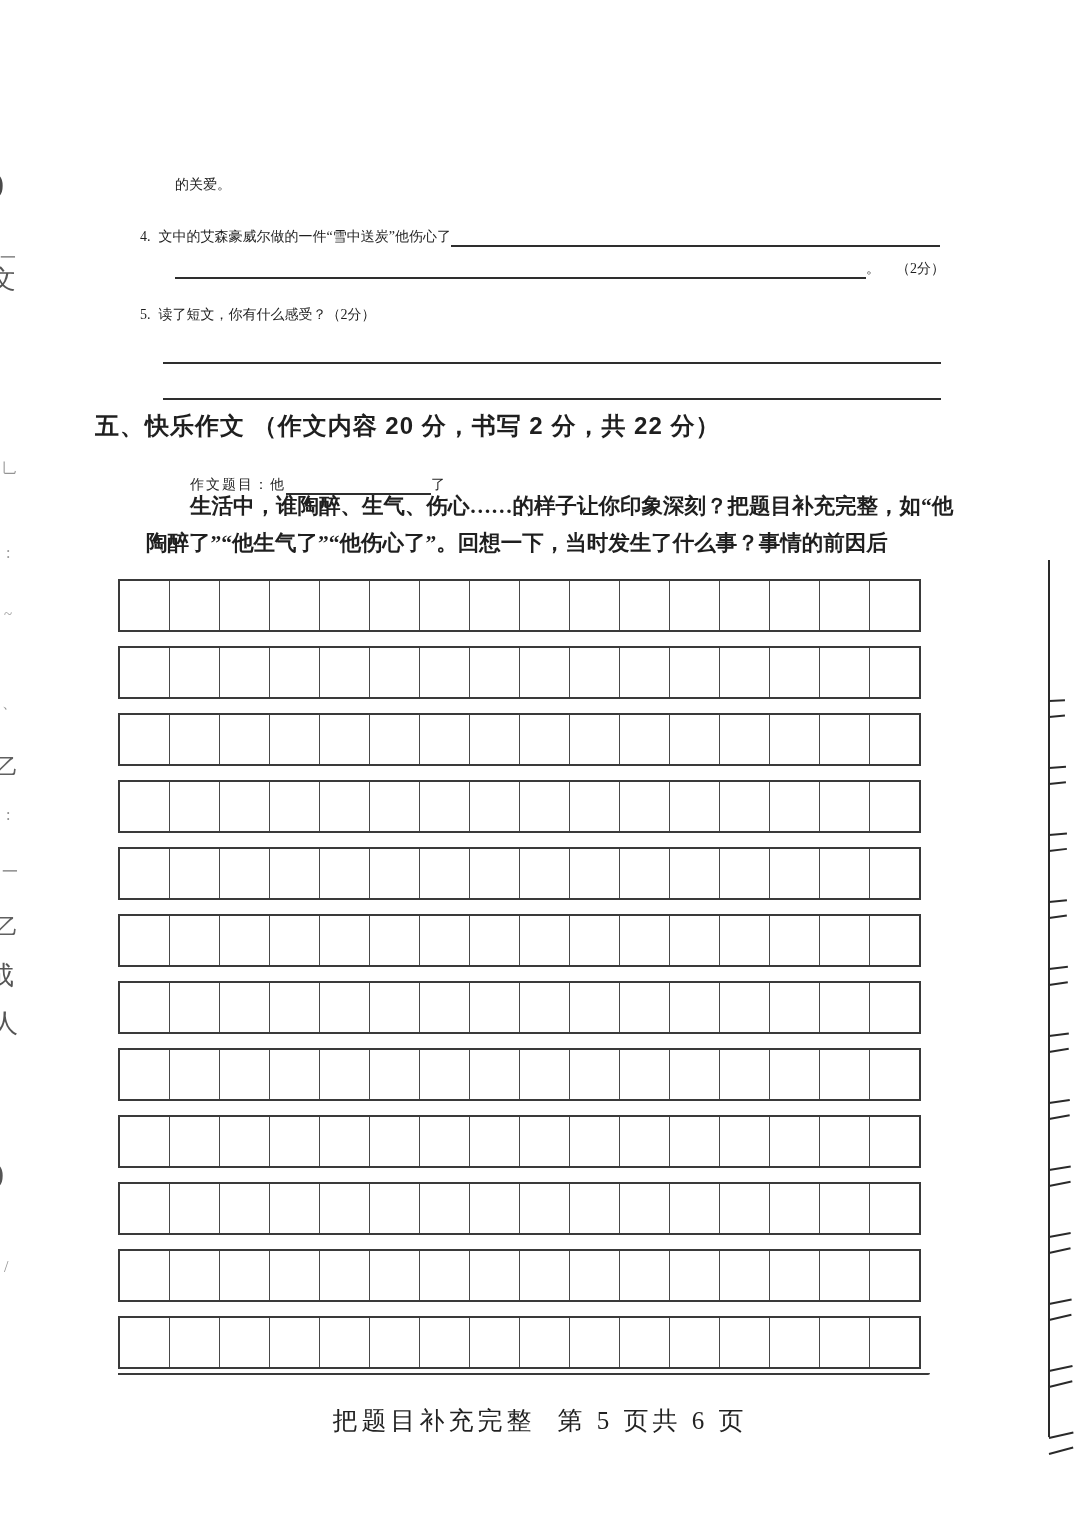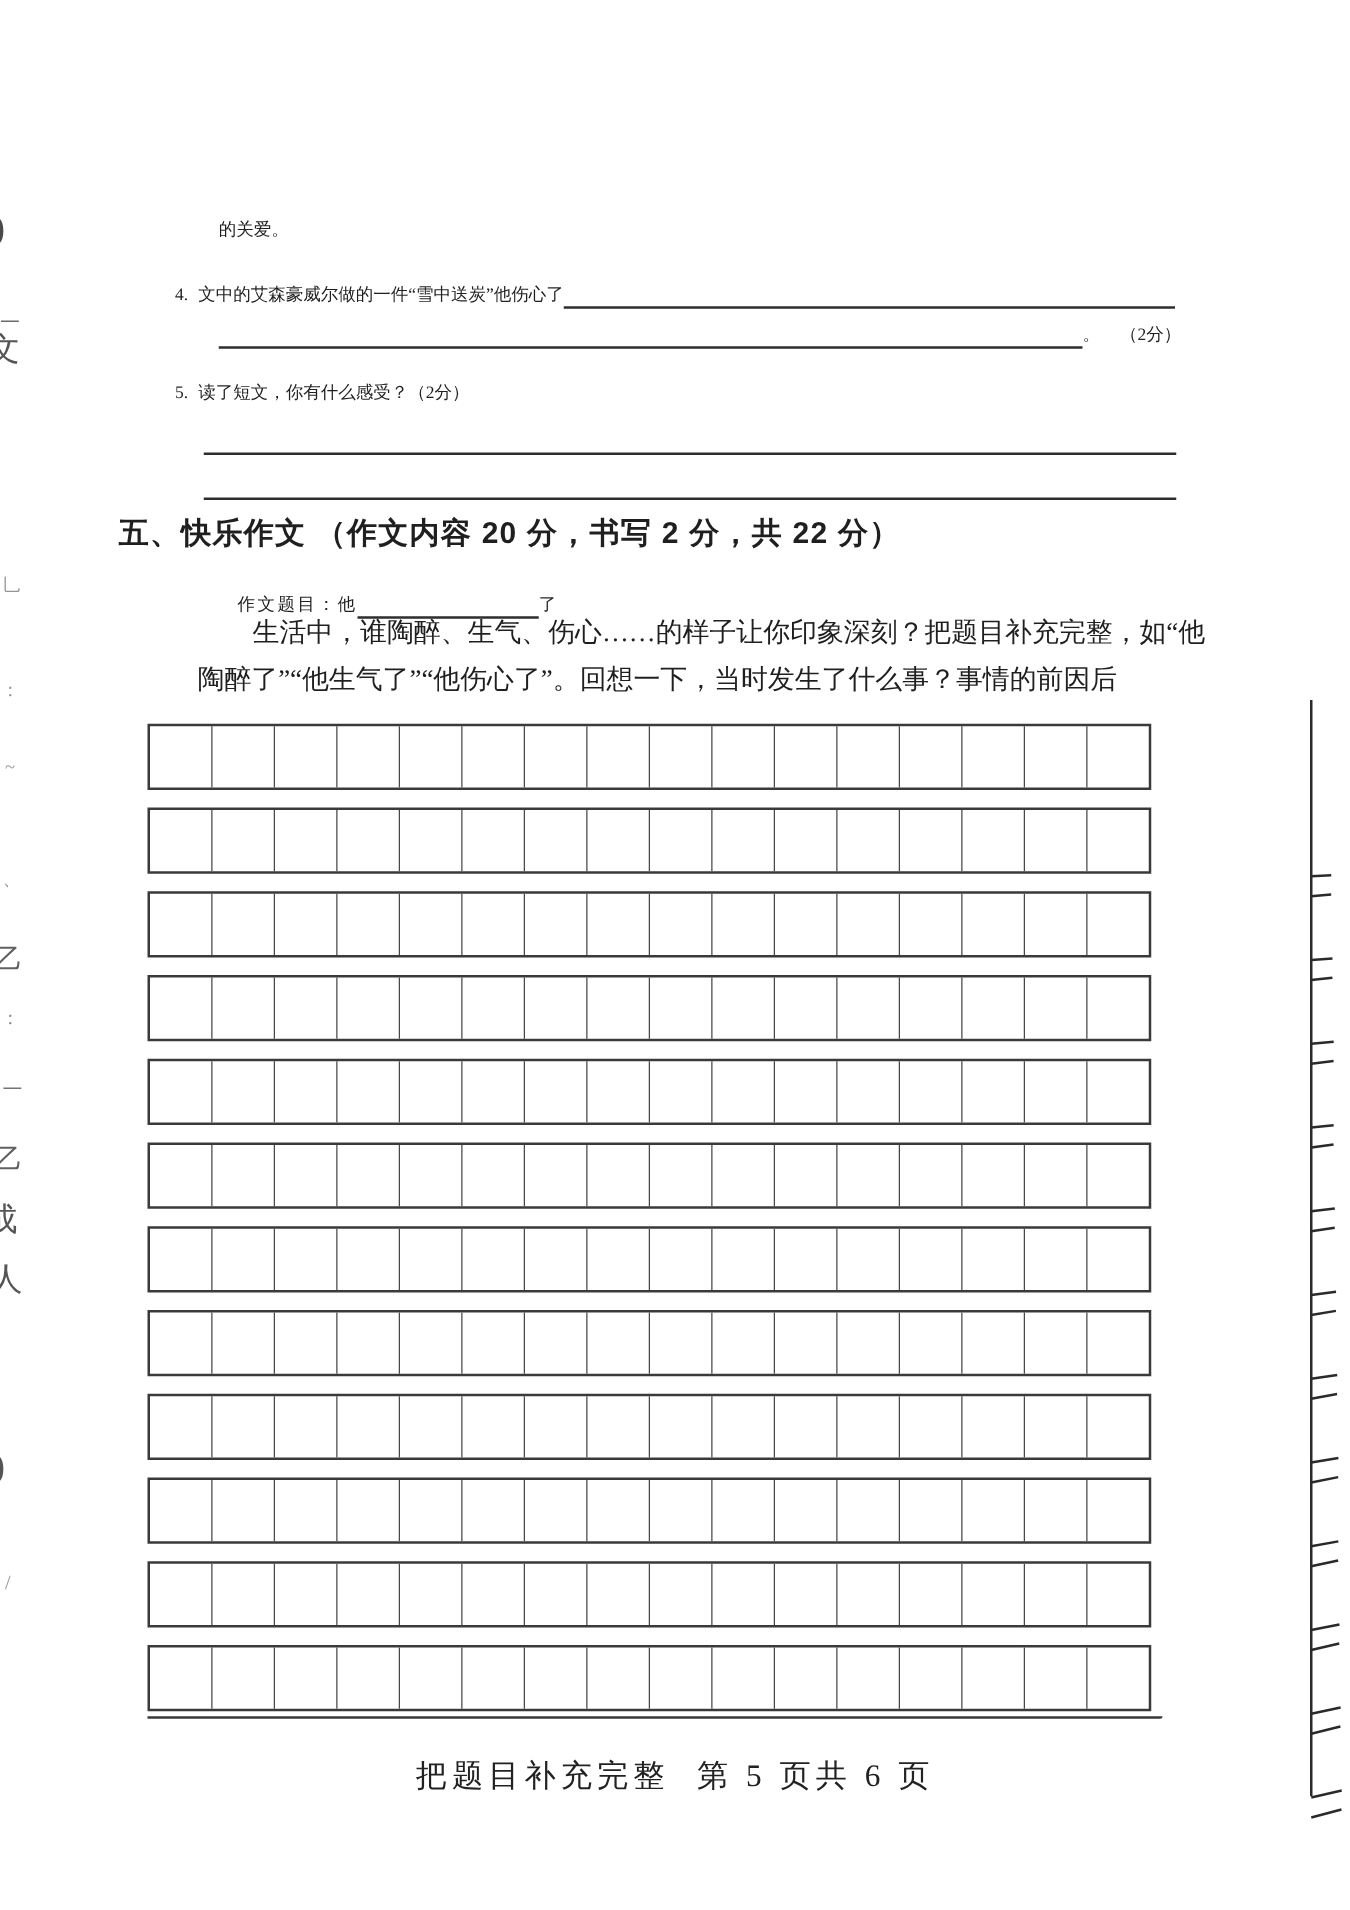--- a/index.html
+++ b/index.html
@@ -102,21 +102,21 @@
   <div class="abs answer-line" style="left:163px; top:398px; width:778px;"></div>
 
   <div class="abs section-title" style="left:95px; top:410px;">五、快乐作文 （作文内容 20 分，书写 2 分，共 22 分）</div>
 
   <div class="abs q-row" style="left:190px; top:450px;margin-top:20px;">
     <span class="body-text" style="letter-spacing:2px;">作文题目：他</span>
     <div class="fill-line short" style="width:145px;"></div>
     <span class="body-text">了</span>
   </div>
 
-  <div class="abs" style="left:158px; top:488px; width:800px;">
+  <div class="abs" style="left:146px; top:488px; width:800px;font-weight:bold;">
       <div class="instr-line indent">生活中，谁陶醉、生气、伤心……的样子让你印象深刻？把题目补充完整，如“他</div>
       <div class="instr-line">陶醉了”“他生气了”“他伤心了”。回想一下，当时发生了什么事？事情的前因后</div>
     </div>
 
   <div class="writing-grid">
       <div class="grid-row">
         <div class="grid-cell"></div>
         <div class="grid-cell"></div>
         <div class="grid-cell"></div>
         <div class="grid-cell"></div>

